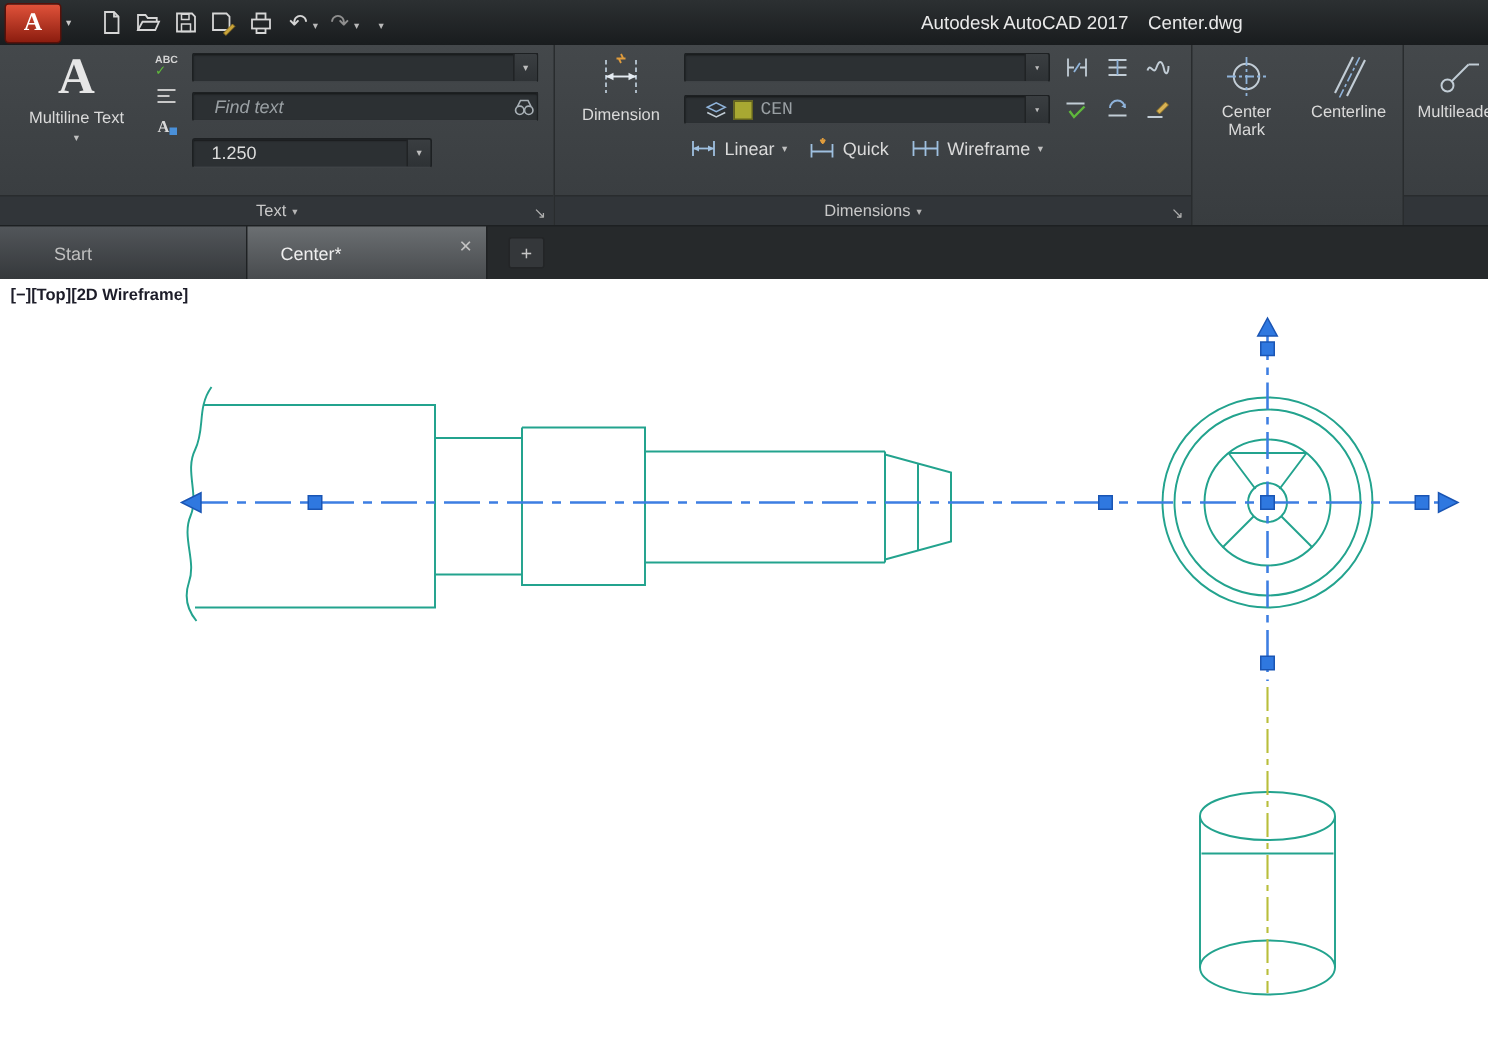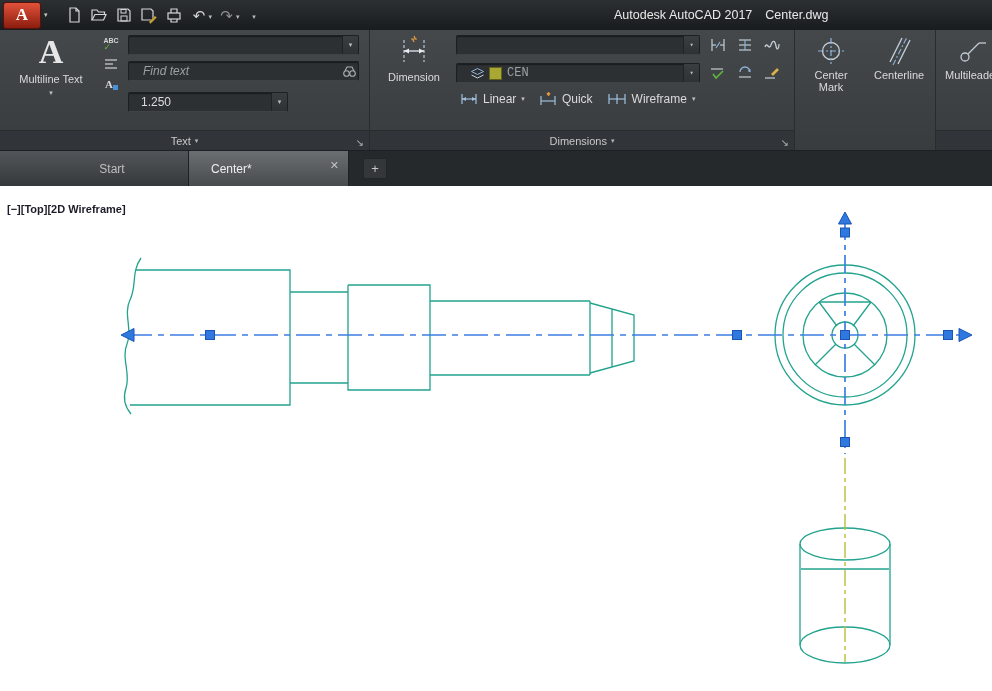--- a/index.html
+++ b/index.html
@@ -114,35 +114,35 @@
 
   
   .file-tabs{
     height:35px;flex:0 0 35px;background:#26292b;display:flex;align-items:stretch;
     border-top:1px solid #1d2022;
   }
   .ftab{
     display:flex;align-items:center;box-sizing:border-box;
     border-right:1px solid #1e2123;font-size:12px;position:relative;
   }
-  .ftab-start{width:189px;background:linear-gradient(#52565a,#35383b);color:#bfbfbf;justify-content:center;padding-left:36px;}
+  .ftab-start{width:165px;background:linear-gradient(#52565a,#35383b);color:#bfbfbf;justify-content:flex-start;padding-left:36px;}
   .ftab-active{width:160px;background:linear-gradient(#6b6f72,#484b4e);color:#efefef;padding-left:22px;}
   .ftab-close{
     position:absolute;right:9px;top:9px;font-size:11px;color:#c2c2c2;line-height:1;
   }
   .ftab-new{
     width:22px;height:19px;margin:7px 0 0 14px;background:#34373a;border:1px solid #232527;
     color:#c6c6c6;font-size:13px;display:flex;align-items:center;justify-content:center;border-radius:2px;
   }
 
   
   .canvas{flex:1;position:relative;background:#ffffff;overflow:hidden;}
   .viewport-controls{
     position:absolute;top:5px;left:7px;z-index:5;
-    font-size:11px;font-weight:bold;color:#1d1d29;letter-spacing:0;margin-top:12px;
+    font-size:11px;font-weight:bold;color:#1d1d29;letter-spacing:0;
   }
   .viewport-controls span{margin-right:0px;}
   .drawing{position:absolute;top:0;left:0;}
 </style>
 </head>
 <body>
 
 <div class="app">
 
   <div class="titlebar">

